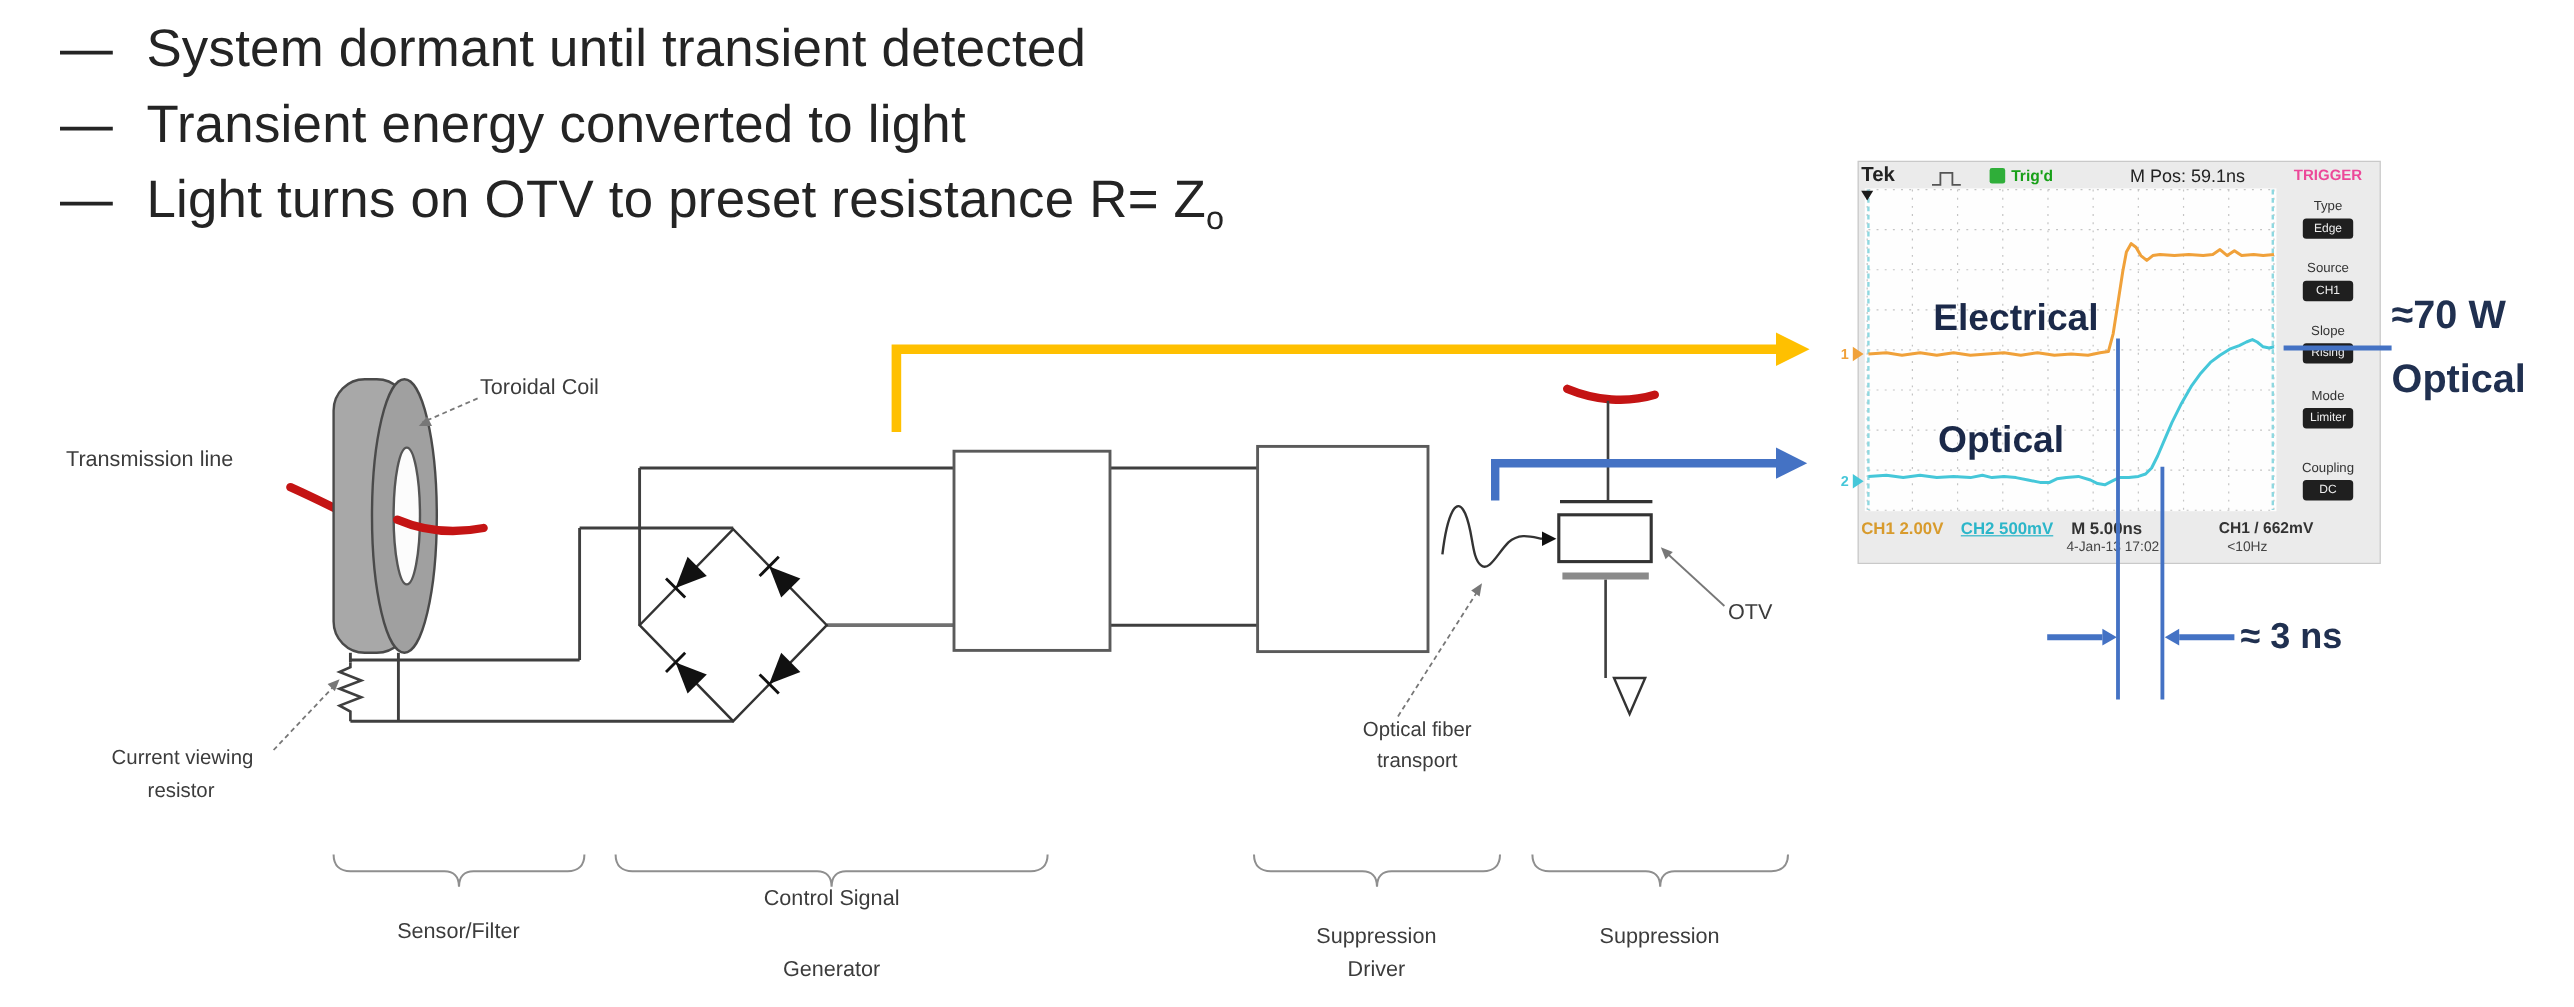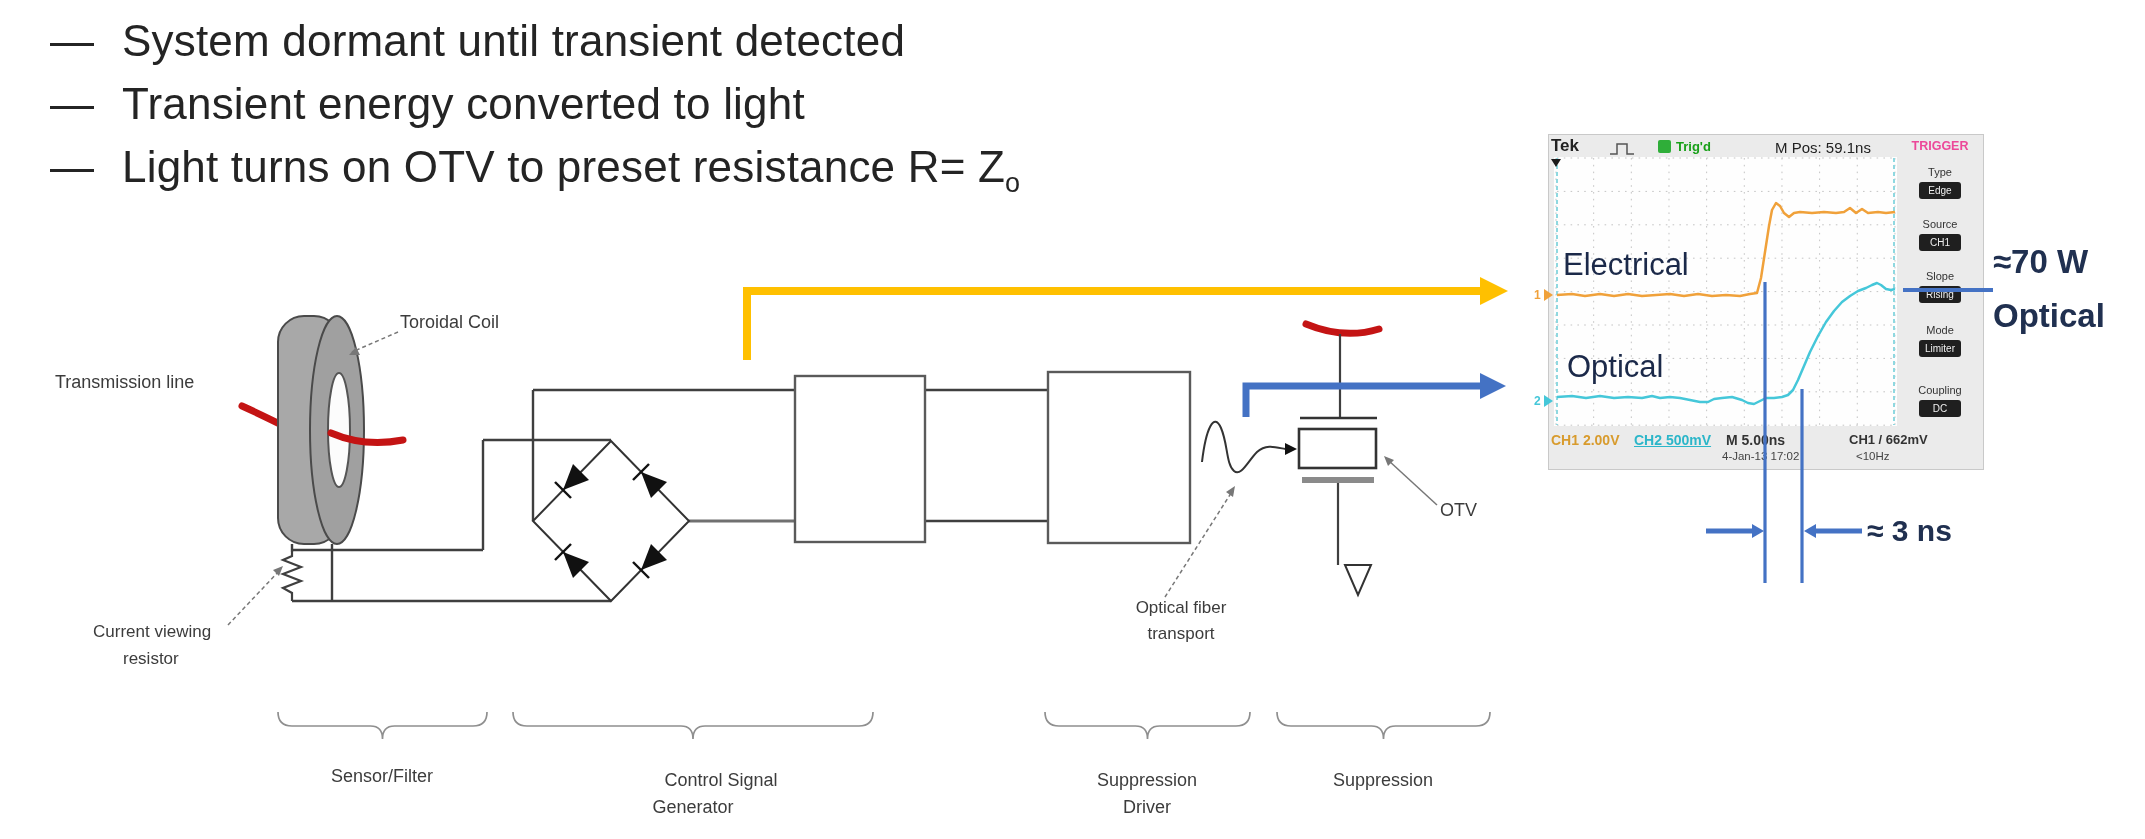--- a/index.html
+++ b/index.html
@@ -15,21 +15,21 @@
   .ctr{transform:translateX(-50%);}
   .sym{position:absolute;font-size:26px;color:#444;}
   
   #bezel{position:absolute;left:1548px;top:134px;width:434px;height:334px;background:#ebebeb;
          border:1px solid #c9c9c9;z-index:1;}
   #screen{position:absolute;left:1554px;top:157px;width:343px;height:269px;background:#fefefe;z-index:2;}
   .scope-txt{position:absolute;z-index:10;font-family:"Liberation Sans",sans-serif;}
   .menu-label{position:absolute;z-index:10;font-size:11px;color:#333;transform:translateX(-50%);}
   .menu-btn{position:absolute;z-index:10;left:1919px;width:42px;height:17px;background:#1f1f1f;color:#efefef;
             font-size:10px;display:flex;align-items:center;justify-content:center;border-radius:3px;}
-  .trace-label{position:absolute;z-index:10;font-size:31px;font-weight:400;color:#1b2949;}
+  .trace-label{position:absolute;z-index:10;font-size:31px;font-weight:700;color:#1b2949;margin-left:48px;}
   .annot{position:absolute;z-index:10;font-size:33px;font-weight:600;color:#203050;}
   svg{position:absolute;left:0;top:0;}
   #mainsvg{z-index:5;}
   #topsvg{z-index:20;}
   #graticule line{stroke:#c4c4c4;stroke-width:1;stroke-dasharray:1.6 5.2;}
   #braces path{stroke:#8f8f8f;stroke-width:1.7;fill:none;}
 </style>
 </head>
 <body>
 
@@ -195,21 +195,21 @@
   <div class="lbl sm ctr" style="left:1181px;top:598px;">Optical fiber</div>
   <div class="lbl sm ctr" style="left:1181px;top:624px;">transport</div>
   <div class="lbl" style="left:1440px;top:500px;">OTV</div>
 
   <div class="sym" style="left:543px;top:504px;">+</div>
   <div class="sym" style="left:656px;top:504px;">−</div>
   <div class="sym" style="left:600px;top:448px;">~</div>
   <div class="sym" style="left:600px;top:552px;">~</div>
 
   <div class="lbl ctr" style="left:382px;top:766px;">Sensor/Filter</div>
-  <div class="lbl ctr" style="left:693px;top:770px;margin-left:28px;">Control Signal</div>
+  <div class="lbl ctr" style="left:693px;top:738px;">Control Signal</div>
   <div class="lbl ctr" style="left:693px;top:797px;">Generator</div>
   <div class="lbl ctr" style="left:1147px;top:770px;">Suppression</div>
   <div class="lbl ctr" style="left:1147px;top:797px;">Driver</div>
   <div class="lbl ctr" style="left:1383px;top:770px;">Suppression</div>
   <div class="lbl ctr" style="left:1383px;top:797px;margin-top:48px;">Load</div>
 
   <div class="scope-txt" style="left:1551px;top:136px;font-size:17px;font-weight:bold;color:#222;">Tek</div>
   <div class="scope-txt" style="left:1676px;top:139px;font-size:13px;font-weight:bold;color:#18a018;">Trig'd</div>
   <div class="scope-txt" style="left:1752px;top:139px;font-size:15px;color:#222;margin-left:23px;">M Pos: 59.1ns</div>
   <div class="scope-txt" style="left:1940px;top:139px;font-size:12.5px;font-weight:bold;color:#ec4899;transform:translateX(-50%);">TRIGGER</div>

